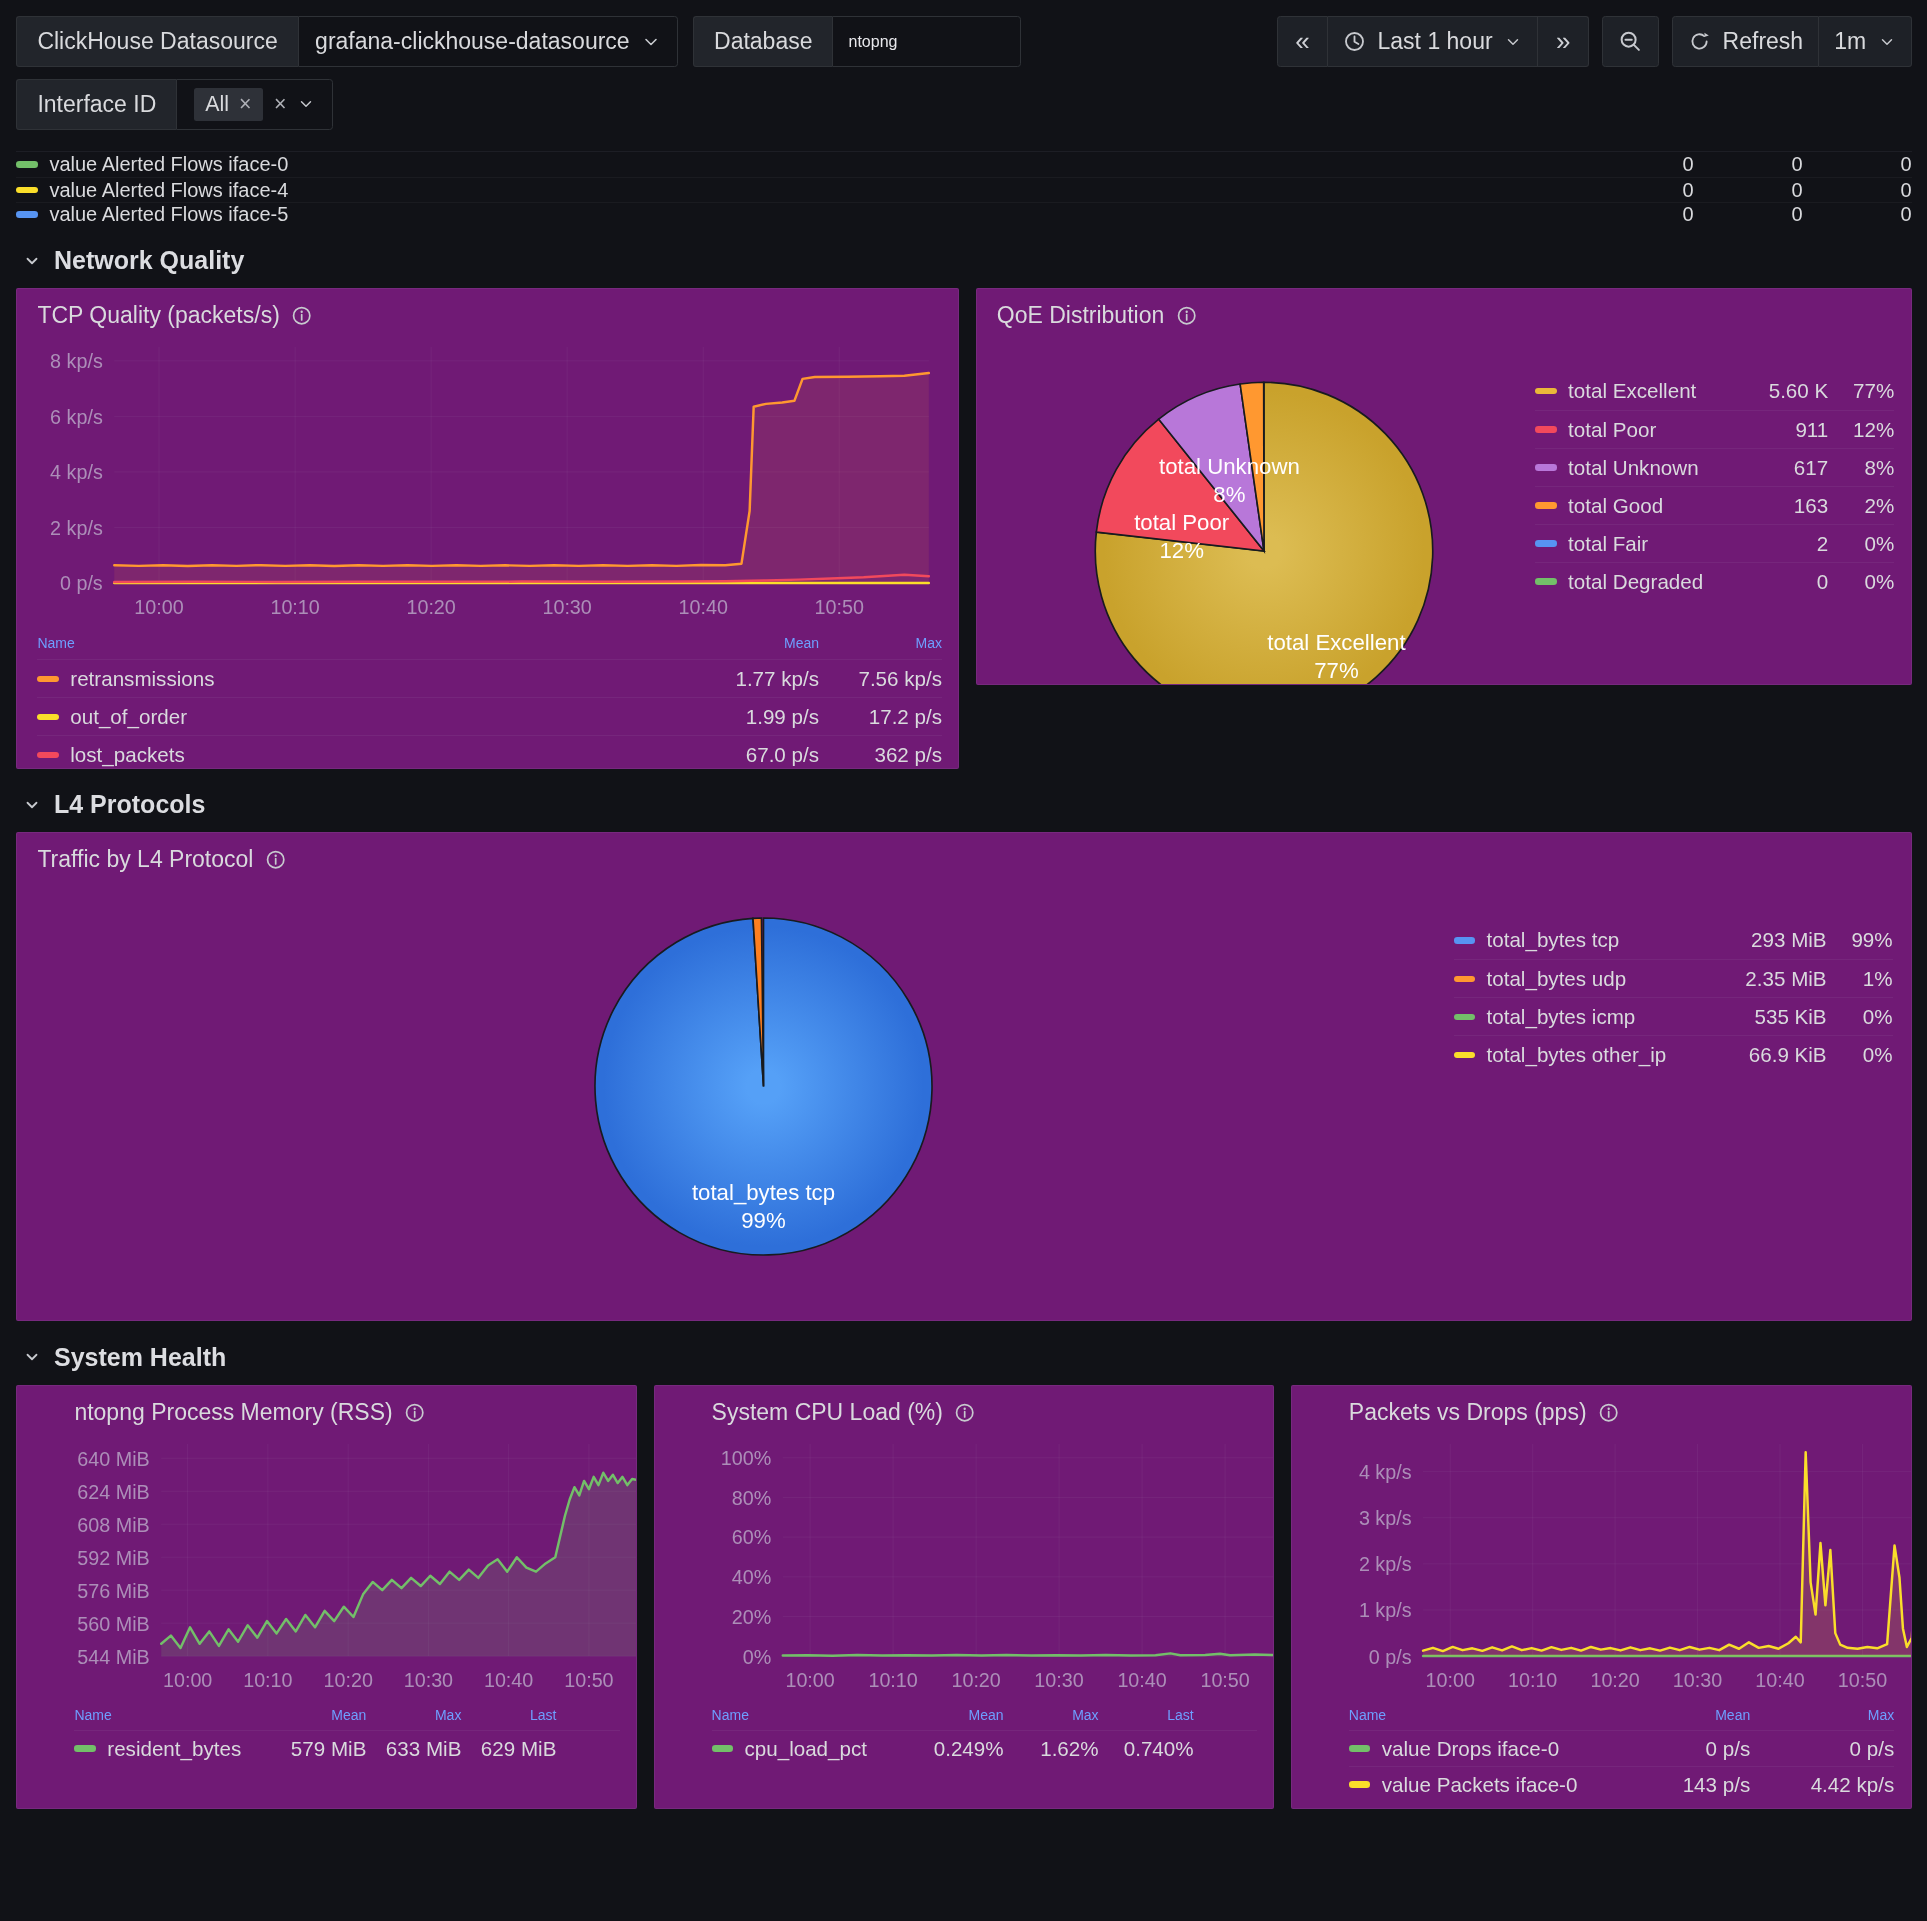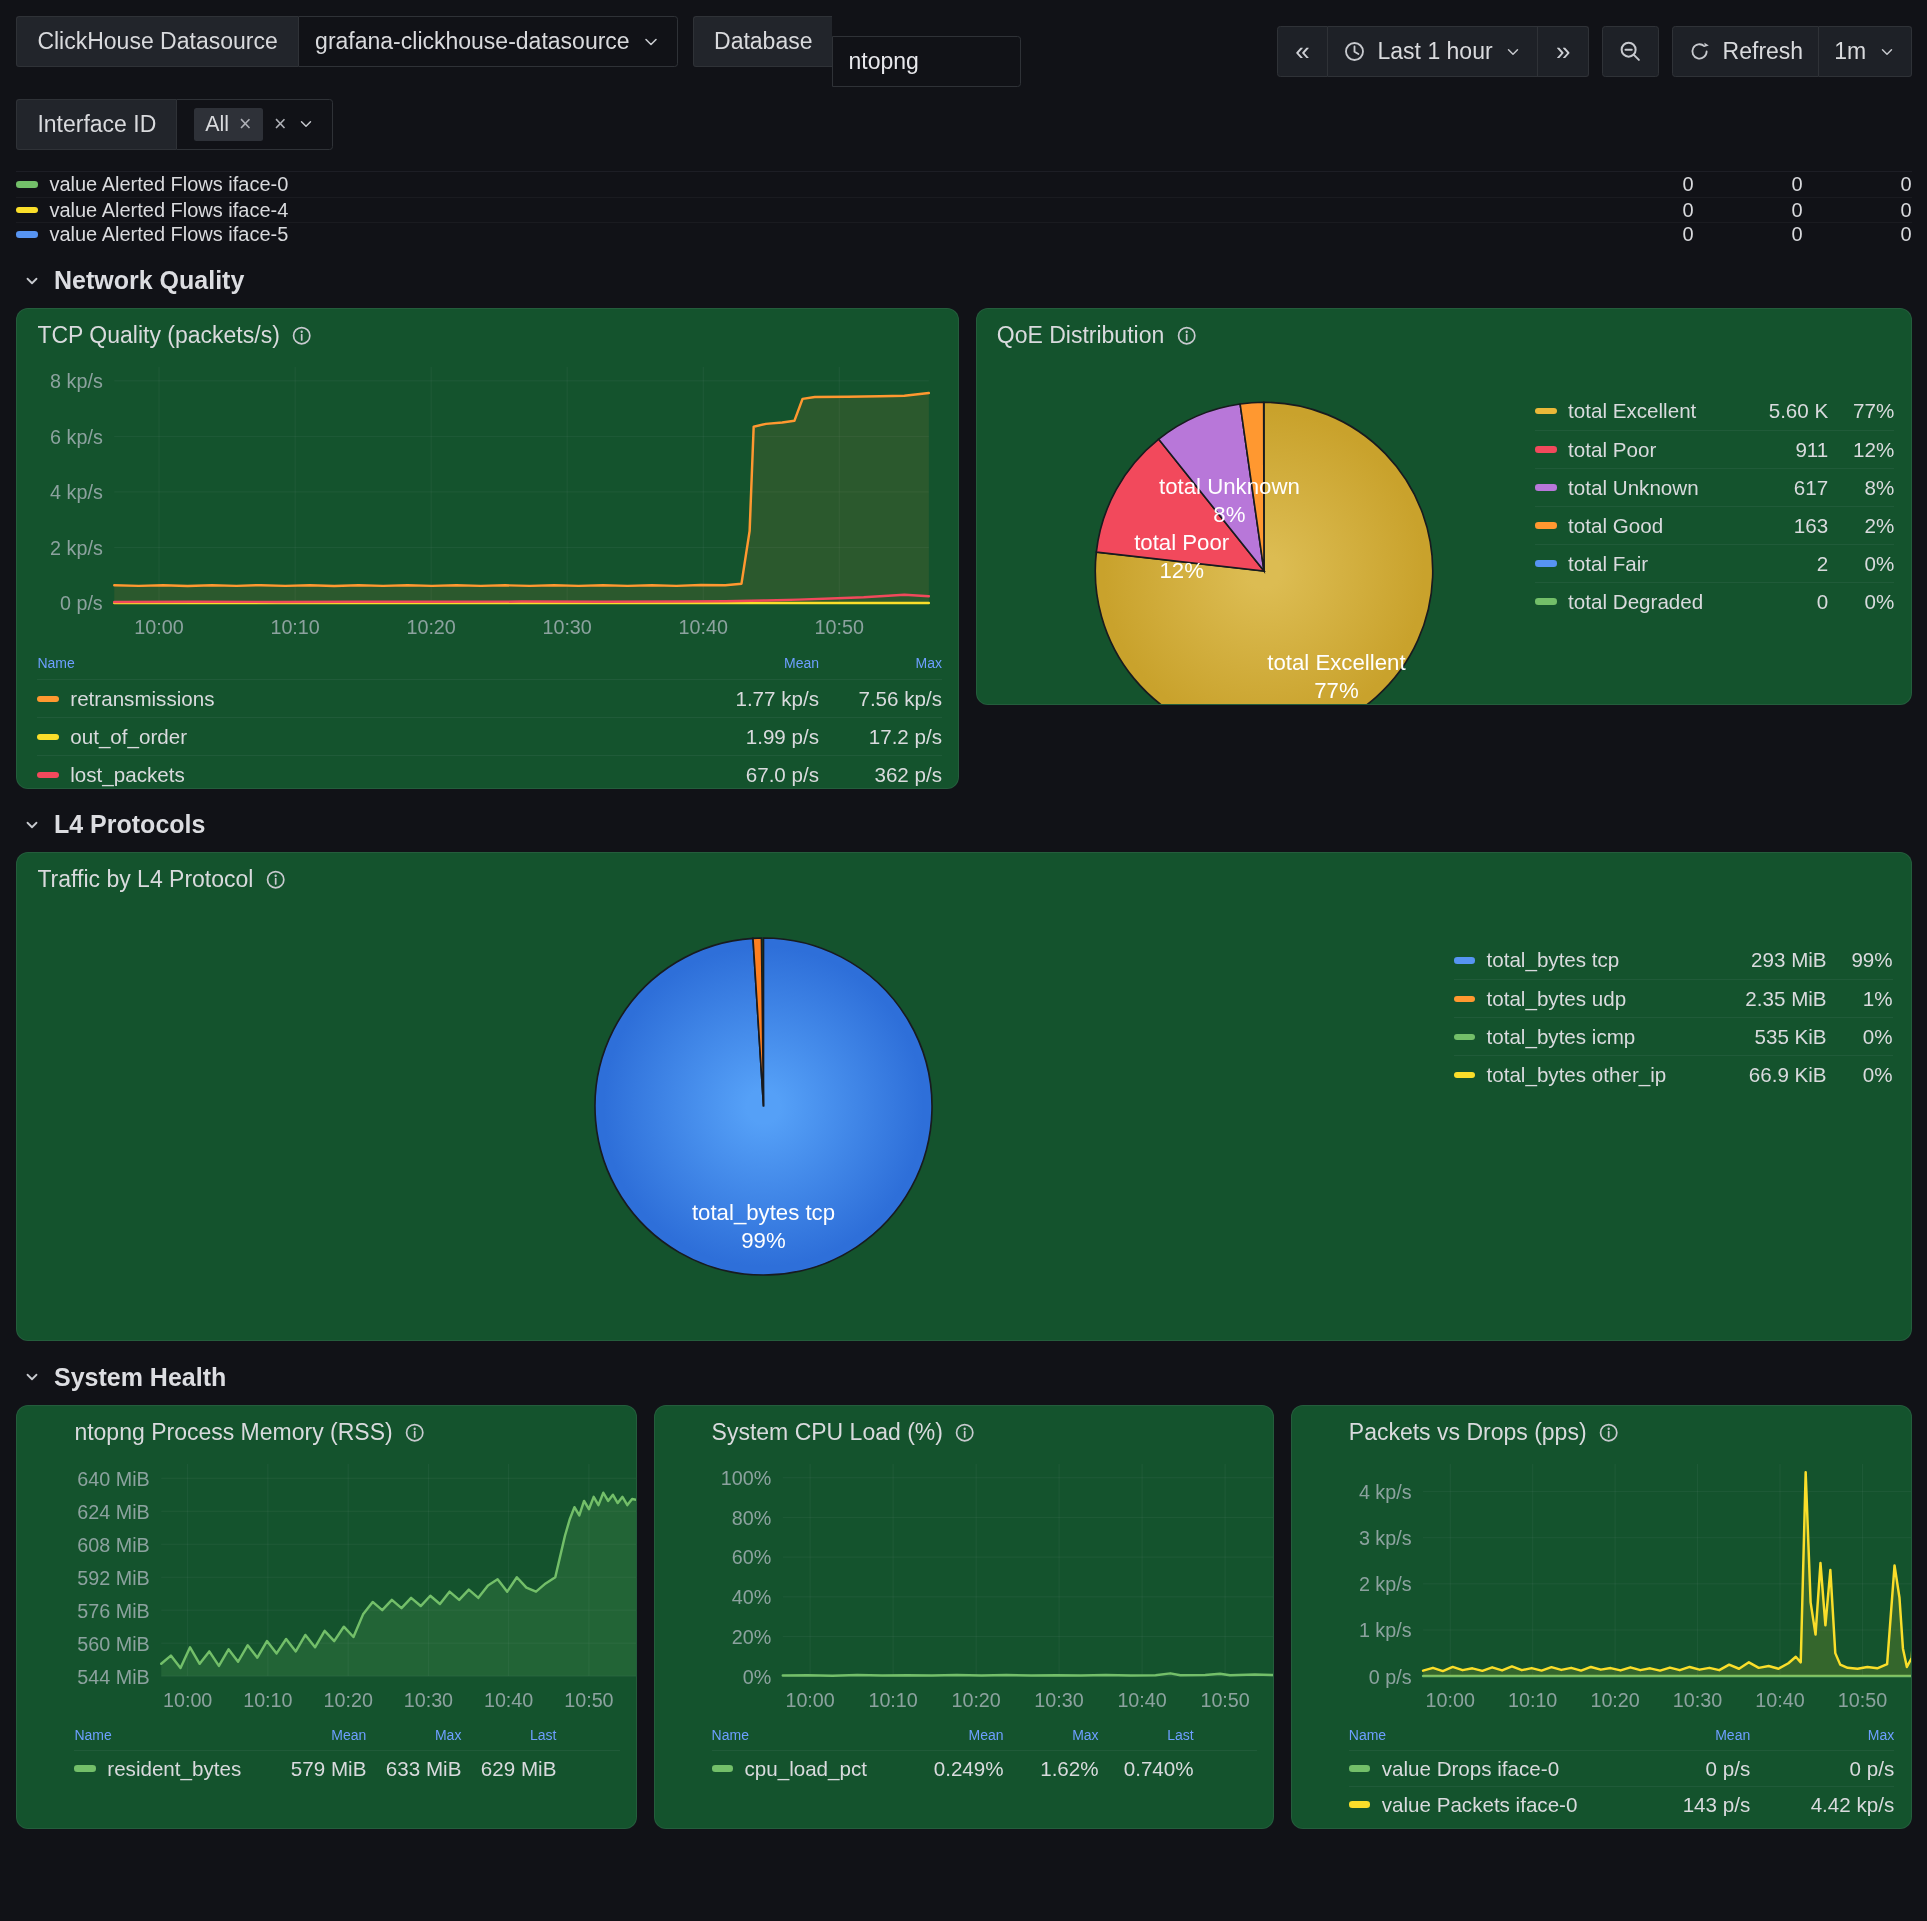--- a/index.html
+++ b/index.html
@@ -21,21 +21,21 @@
     border-radius:3.3px 0 0 3.3px; font-size:23px; font-weight:500; color:#d9dadd; white-space:nowrap;
   }
   .fvalue {
     height:51px; display:flex; align-items:center; gap:11px; padding:0 16.4px;
     background:#111217; border:0.8px solid #2f3237; border-radius:0 3.3px 3.3px 0;
     font-size:23px; color:#d9dadd; cursor:pointer; white-space:nowrap;
   }
   input.finput {
     height:51px; width:189px; padding:0 15px; background:#111217;
     border:0.8px solid #2f3237; border-radius:0 3.3px 3.3px 0;
-    font-size:23px; color:#e8e8ec; font-family:inherit; outline:none;margin-top:20px;
+    font-size:16px; color:#e8e8ec; font-family:inherit; outline:none;
   }
   .tb-right { display:flex; align-items:center; gap:13px; }
   .seg { display:flex; }
   .btn {
     height:51px; min-width:51px; display:flex; align-items:center; justify-content:center;
     gap:11.5px; background:#1e2127; border:0.8px solid #2f3237; border-radius:3.3px;
     color:#d9dadd; font-size:23px; padding:0 15px; cursor:pointer; white-space:nowrap;
   }
   .seg .btn { border-radius:0; }
   .seg .btn:not(:first-child) { border-left:none; }
@@ -66,22 +66,22 @@
 
   
   .section { display:flex; align-items:center; gap:13px; margin:21.4px 0 13px 6.6px; cursor:pointer; }
   .section h2 { font-size:25px; font-weight:600; color:#dcdde1; }
   .chev { display:block; }
   .chev path { stroke:#c7c9ce; stroke-width:2; fill:none; stroke-linecap:round; stroke-linejoin:round; }
 
   
   .row { display:flex; gap:16.4px; }
   .panel {
-    background:#14532d; border:0.8px solid rgba(204,204,220,0.09);
-    border-radius:12px; overflow:hidden; position:relative;
+    background:#701a75; border:0.8px solid rgba(204,204,220,0.09);
+    border-radius:2px; overflow:hidden; position:relative;
   }
   .phead { display:flex; align-items:center; gap:11.5px; padding:13px 0 5px 20px; cursor:pointer; }
   .phead h3 { font-size:23px; font-weight:500; color:#d9dadd; }
   .panel-tcp { width:943px; height:481px; }
   .panel-qoe { flex:1; height:397px; }
   .panel-l4  { width:100%; height:489px; }
   .panel-sm  { flex:1; height:424px;padding-left:37px; }
 
   svg.chart { display:block; margin:3.3px 15px 0 15px; }
   svg.chart .grid { stroke:rgba(204,204,220,0.08); stroke-width:1; }

